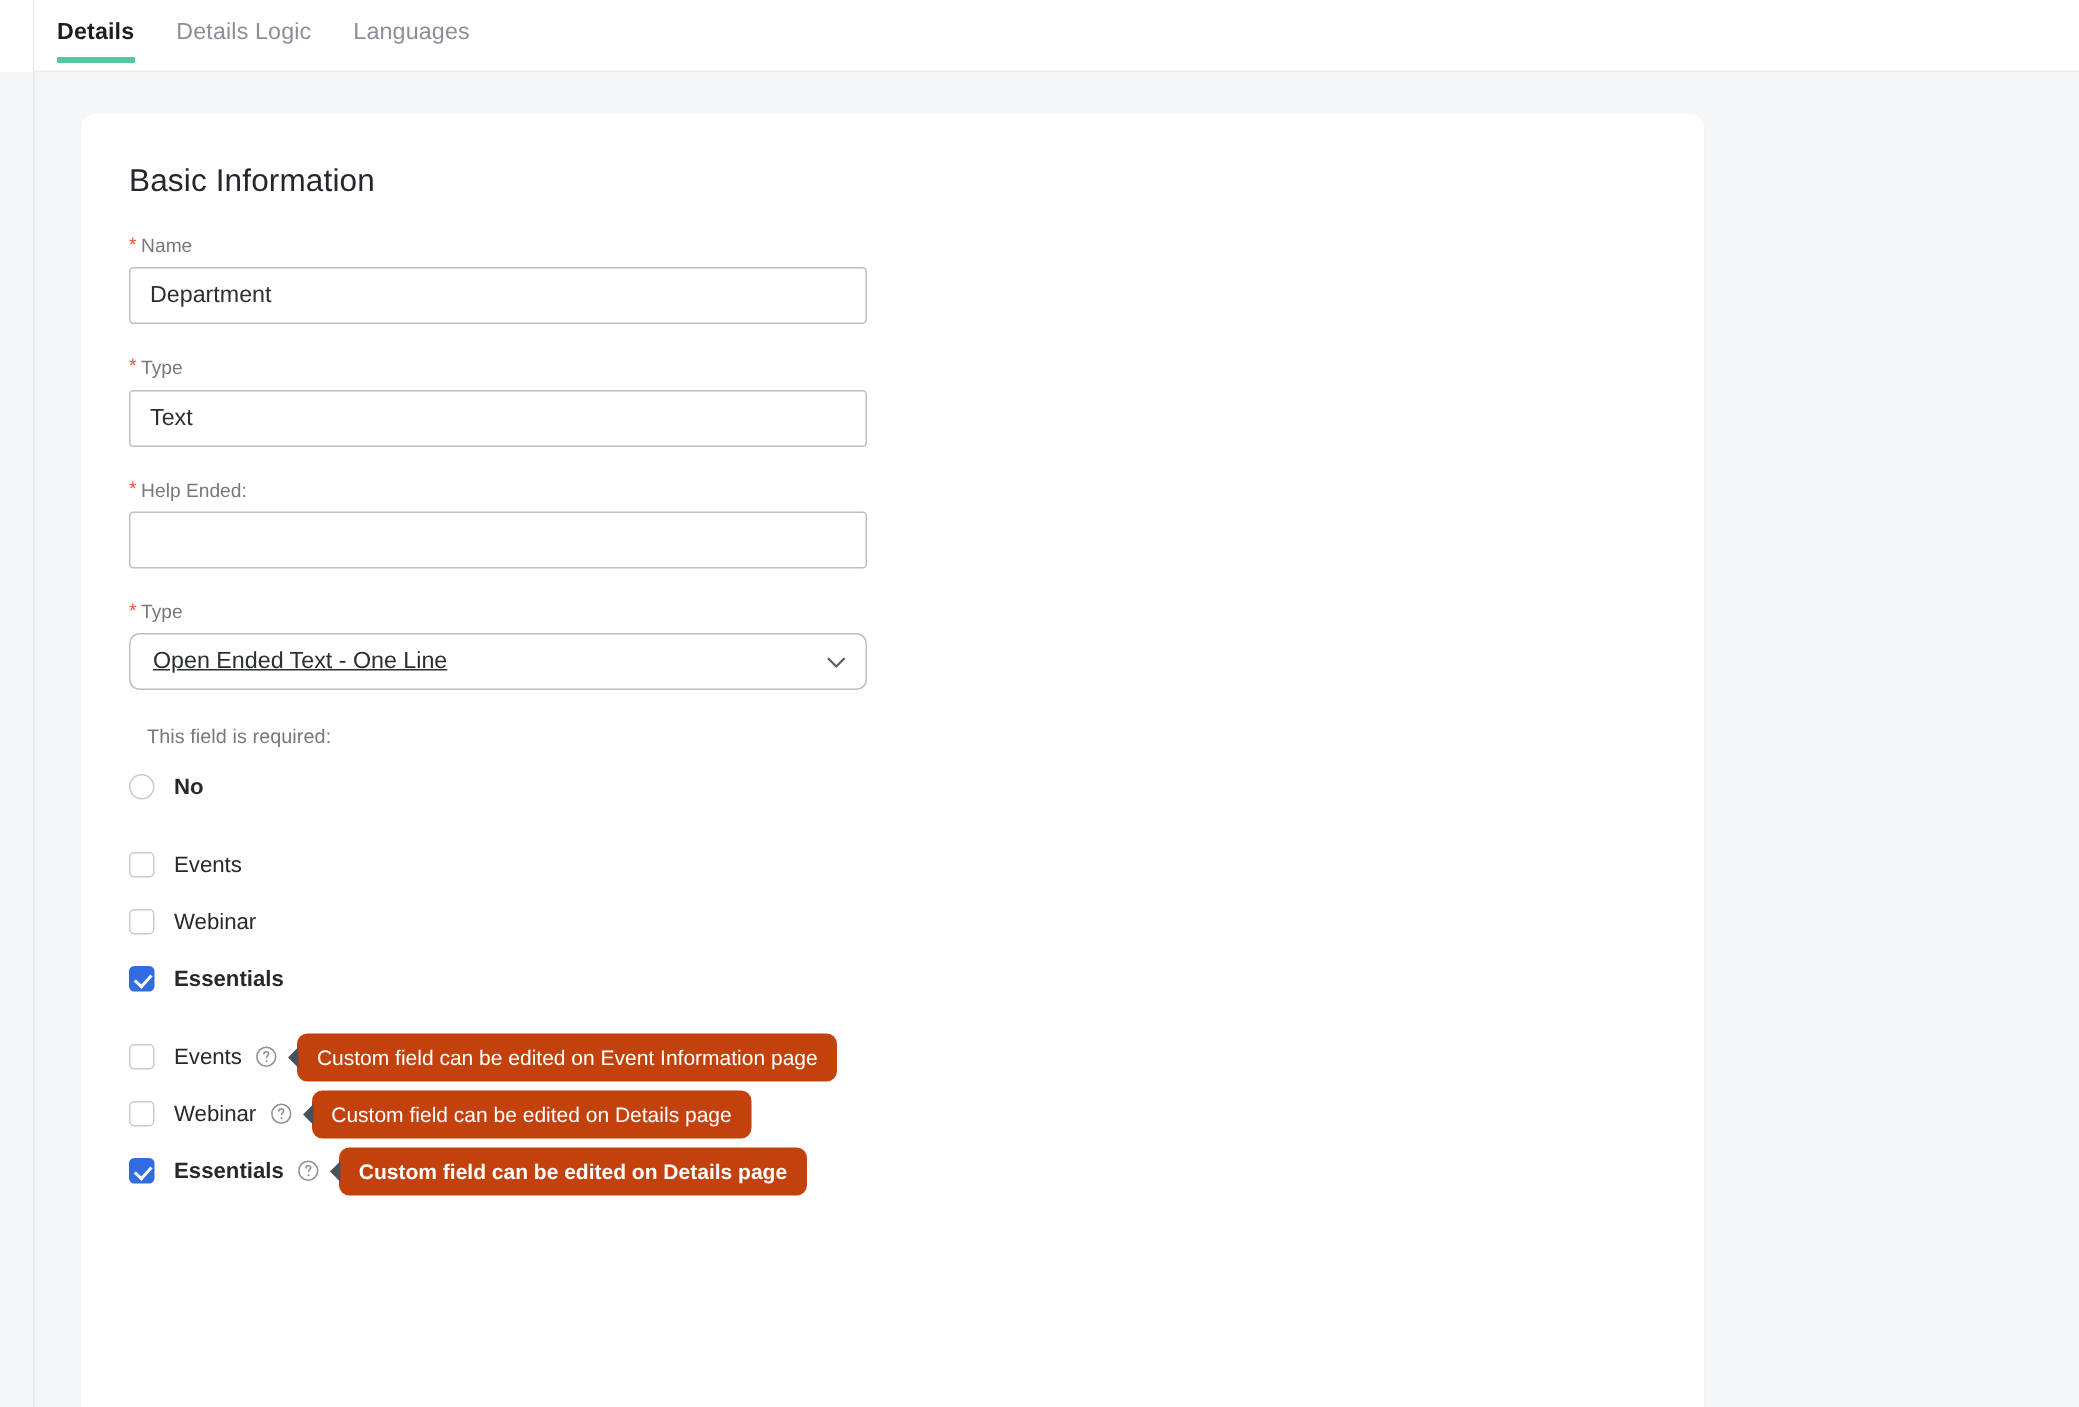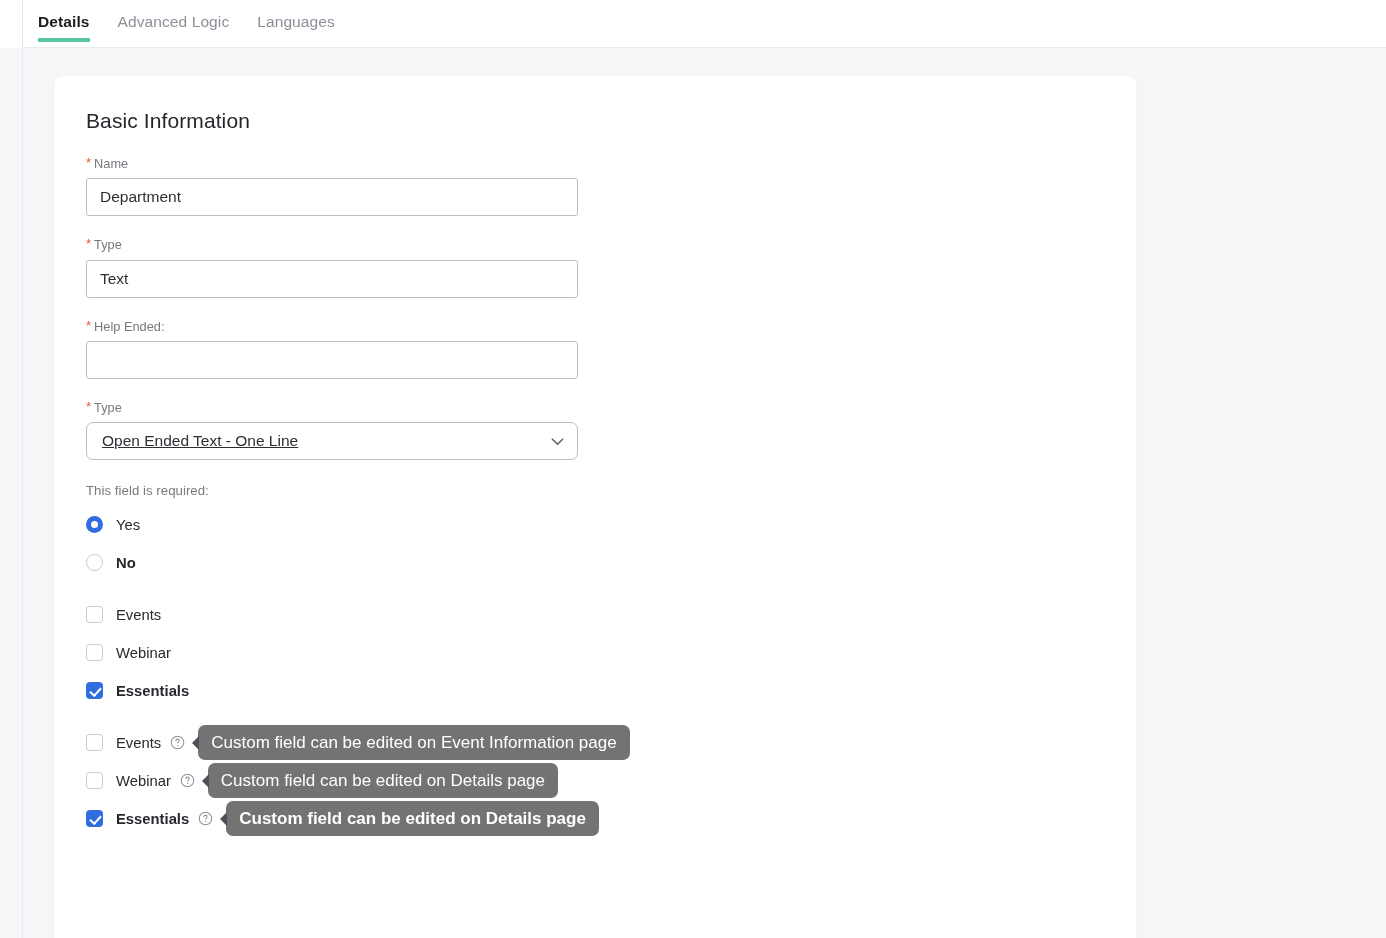--- a/index.html
+++ b/index.html
@@ -92,21 +92,21 @@
   }
   .chev {
     position: absolute; right: 13px; top: 12px;
     width: 15px; height: 15px; pointer-events: none;
   }
 
   .gap-21 { height: 21px; }
   .gap-23 { height: 23px; }
 
   .group-label {
-    font-size: 13.2px; color: #77797f; margin-bottom: 12px; letter-spacing: 0.05px;
+    font-size: 13.2px; color: #77797f; margin-bottom: 12px; letter-spacing: 0.05px; margin-left: 12px;
   }
 
   .opt-row {
     display: flex; align-items: center;
     height: 29px; margin-bottom: 9px; cursor: pointer;
   }
   .opt-row:last-child { margin-bottom: 0; font-weight: bold; }
 
   .radio {
     width: 17px; height: 17px; border-radius: 50%;
@@ -136,23 +136,23 @@
 
   .help-icon {
     width: 15px; height: 15px; margin-left: 9px; flex: none;
     display: inline-flex; align-items: center; justify-content: center;
     cursor: pointer;
   }
 
   .tooltip {
     position: relative;
     margin-left: 13px;
-    background: #737373;
+    background: #c2410c;
     color: #ffffff;
-    font-size: 17px;
+    font-size: 14px;
     padding: 9px 13px;
     border-radius: 7px;
     white-space: nowrap;
     line-height: 1;
   }
   .tooltip::before {
     content: "";
     position: absolute; left: -6px; top: 50%;
     transform: translateY(-50%);
     border-top: 7px solid transparent;
@@ -167,21 +167,21 @@
 
   <div class="left-rail"></div>
   <div class="left-rail-below"></div>
 
   <div class="tabbar">
     <div class="tab active">
       <span>Details</span>
       <span class="tab-underline"></span>
     </div>
     <div class="tab">
-      <span>Advanced Logic</span>
+      <span>Details Logic</span>
     </div>
     <div class="tab">
       <span>Languages</span>
     </div>
   </div>
 
   <div class="card">
     <div class="card-inner">
 
       <h2 class="section-title">Basic Information</h2>
@@ -229,24 +229,20 @@
             <path d="M2.5 5.5 L8 11 L13.5 5.5" fill="none" stroke="#5a5f68" stroke-width="1.6" stroke-linecap="round" stroke-linejoin="round"></path>
           </svg>
         </div>
       </div>
 
       <div class="gap-23"></div>
 
       <div>
         <div class="group-label">This field is required:</div>
 
-        <div class="opt-row">
-          <span class="radio checked"></span>
-          <span class="opt-label">Yes</span>
-        </div>
         <div class="opt-row">
           <span class="radio"></span>
           <span class="opt-label">No</span>
         </div>
       </div>
 
       <div class="gap-23"></div>
 
       <div>
 

